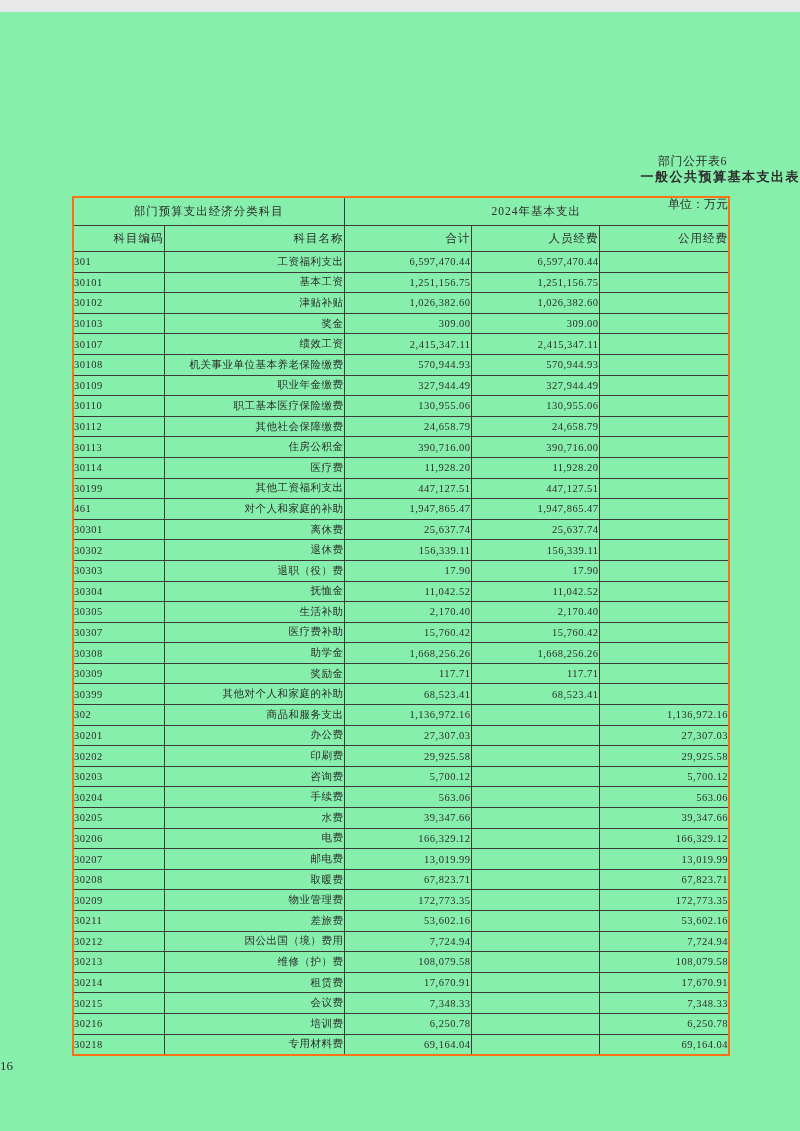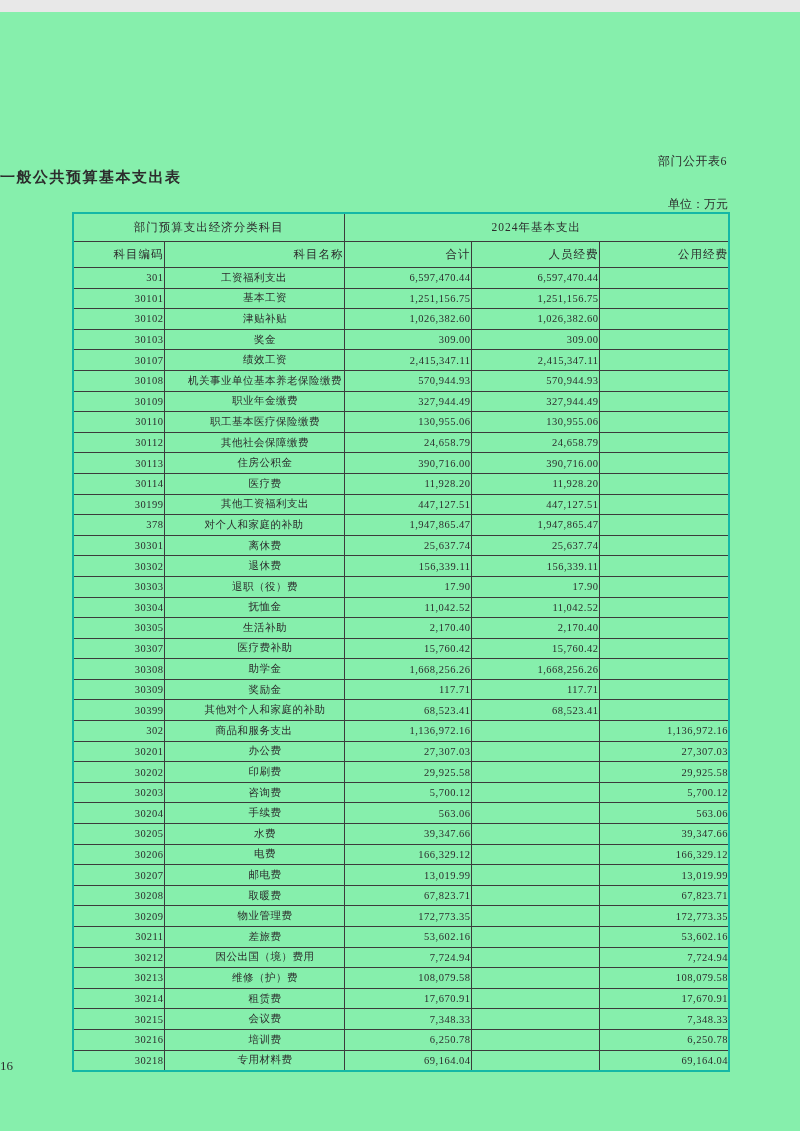--- a/index.html
+++ b/index.html
@@ -22,39 +22,39 @@
     top: 141px;
     right: 73px;
     font-size: 12px;
     letter-spacing: 0.5px;
   }
   .doc-title {
     position: absolute;
     top: 156px;
     left: 0;
     width: 100%;
-    text-align: left;
-    font-size: 15px;
+    text-align: right;
+    font-size: 13px;
     font-weight: bold;
     letter-spacing: 1.5px;
   }
   .unit-label {
     position: absolute;
     top: 184px;
     right: 72px;
     font-size: 12px;
   }
   table.budget {
     position: absolute;
-    top: 200px;
+    top: 184px;
     left: 72px;
     width: 656px;
     border-collapse: collapse;
     table-layout: fixed;
-    border: 2px solid #14b8a6;
+    border: 2px solid #f97316;
   }
   table.budget th, table.budget td {
     border: 1.5px solid #3b3b3b;
     padding: 0;
     overflow: hidden;
     white-space: nowrap;
   }
   col.c-code { width: 91px; }
   col.c-name { width: 180px; }
   col.c-total { width: 127px; }
@@ -72,26 +72,26 @@
     font-size: 11.5px;
     font-weight: normal;
     text-align: right;
     letter-spacing: 1px;
   }
   td.cell {
     height: 19.6px;
     font-size: 10.5px;
   }
   td.cell-code {
-    text-align: right;
+    text-align: left;
     padding-left: 4px;
     letter-spacing: 0.5px;
   }
   td.cell-name {
-    text-align: center;
+    text-align: right;
     padding-left: 5px;
     letter-spacing: 0.5px;
   }
   td.cell-name.indent {
     padding-left: 22px;
     font-family: Liberation Serif, serif;
   }
   td.cell-num {
     text-align: right;
     padding-right: 10px;
@@ -217,21 +217,21 @@
       <td class="cell cell-num"></td>
     </tr>
         <tr>
       <td class="cell cell-code">30199</td>
       <td class="cell cell-name indent">其他工资福利支出</td>
       <td class="cell cell-num">447,127.51</td>
       <td class="cell cell-num">447,127.51</td>
       <td class="cell cell-num"></td>
     </tr>
         <tr>
-      <td class="cell cell-code">378</td>
+      <td class="cell cell-code">461</td>
       <td class="cell cell-name">对个人和家庭的补助</td>
       <td class="cell cell-num">1,947,865.47</td>
       <td class="cell cell-num">1,947,865.47</td>
       <td class="cell cell-num"></td>
     </tr>
         <tr>
       <td class="cell cell-code">30301</td>
       <td class="cell cell-name indent">离休费</td>
       <td class="cell cell-num">25,637.74</td>
       <td class="cell cell-num">25,637.74</td>

